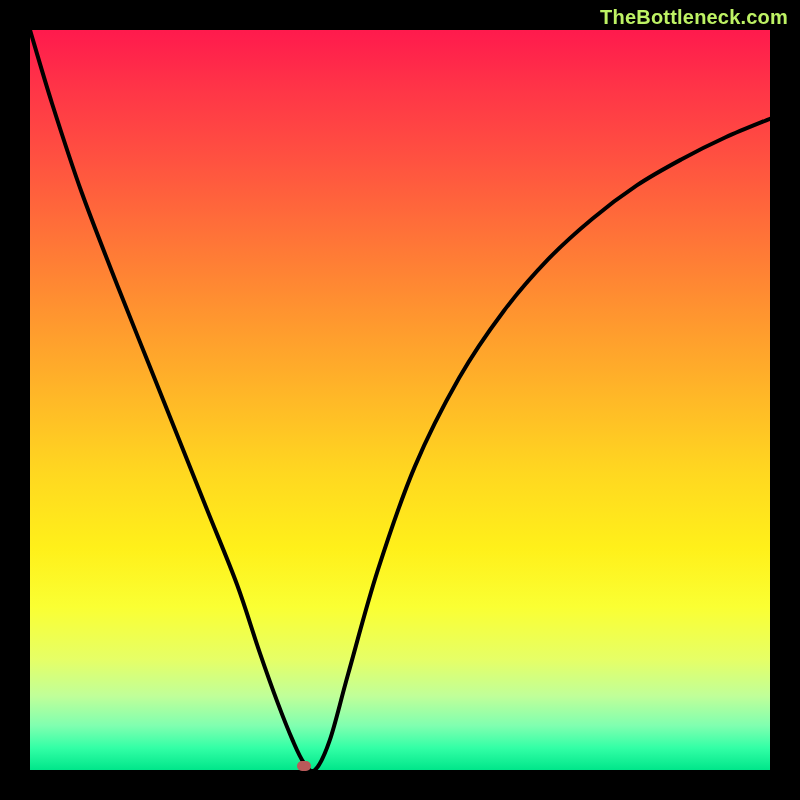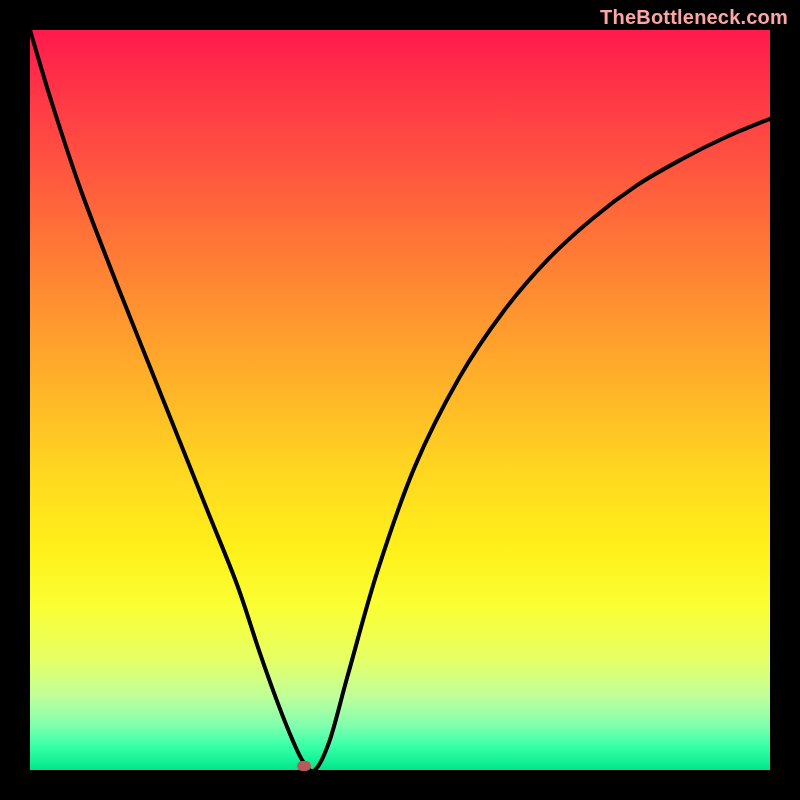--- a/index.html
+++ b/index.html
@@ -33,21 +33,21 @@
       #00e68a 100%
     );
   }
   .watermark {
     position: absolute;
     top: 6px;
     right: 12px;
     font-family: Arial, Helvetica, sans-serif;
     font-size: 20px;
     font-weight: 600;
-    color: #fca5a5;
+    color: #bef264;
     letter-spacing: 0.2px;
   }
   svg.curve {
     position: absolute;
     left: 0; top: 0;
     width: 740px; height: 740px;
   }
   .marker {
     position: absolute;
     width: 14px;

